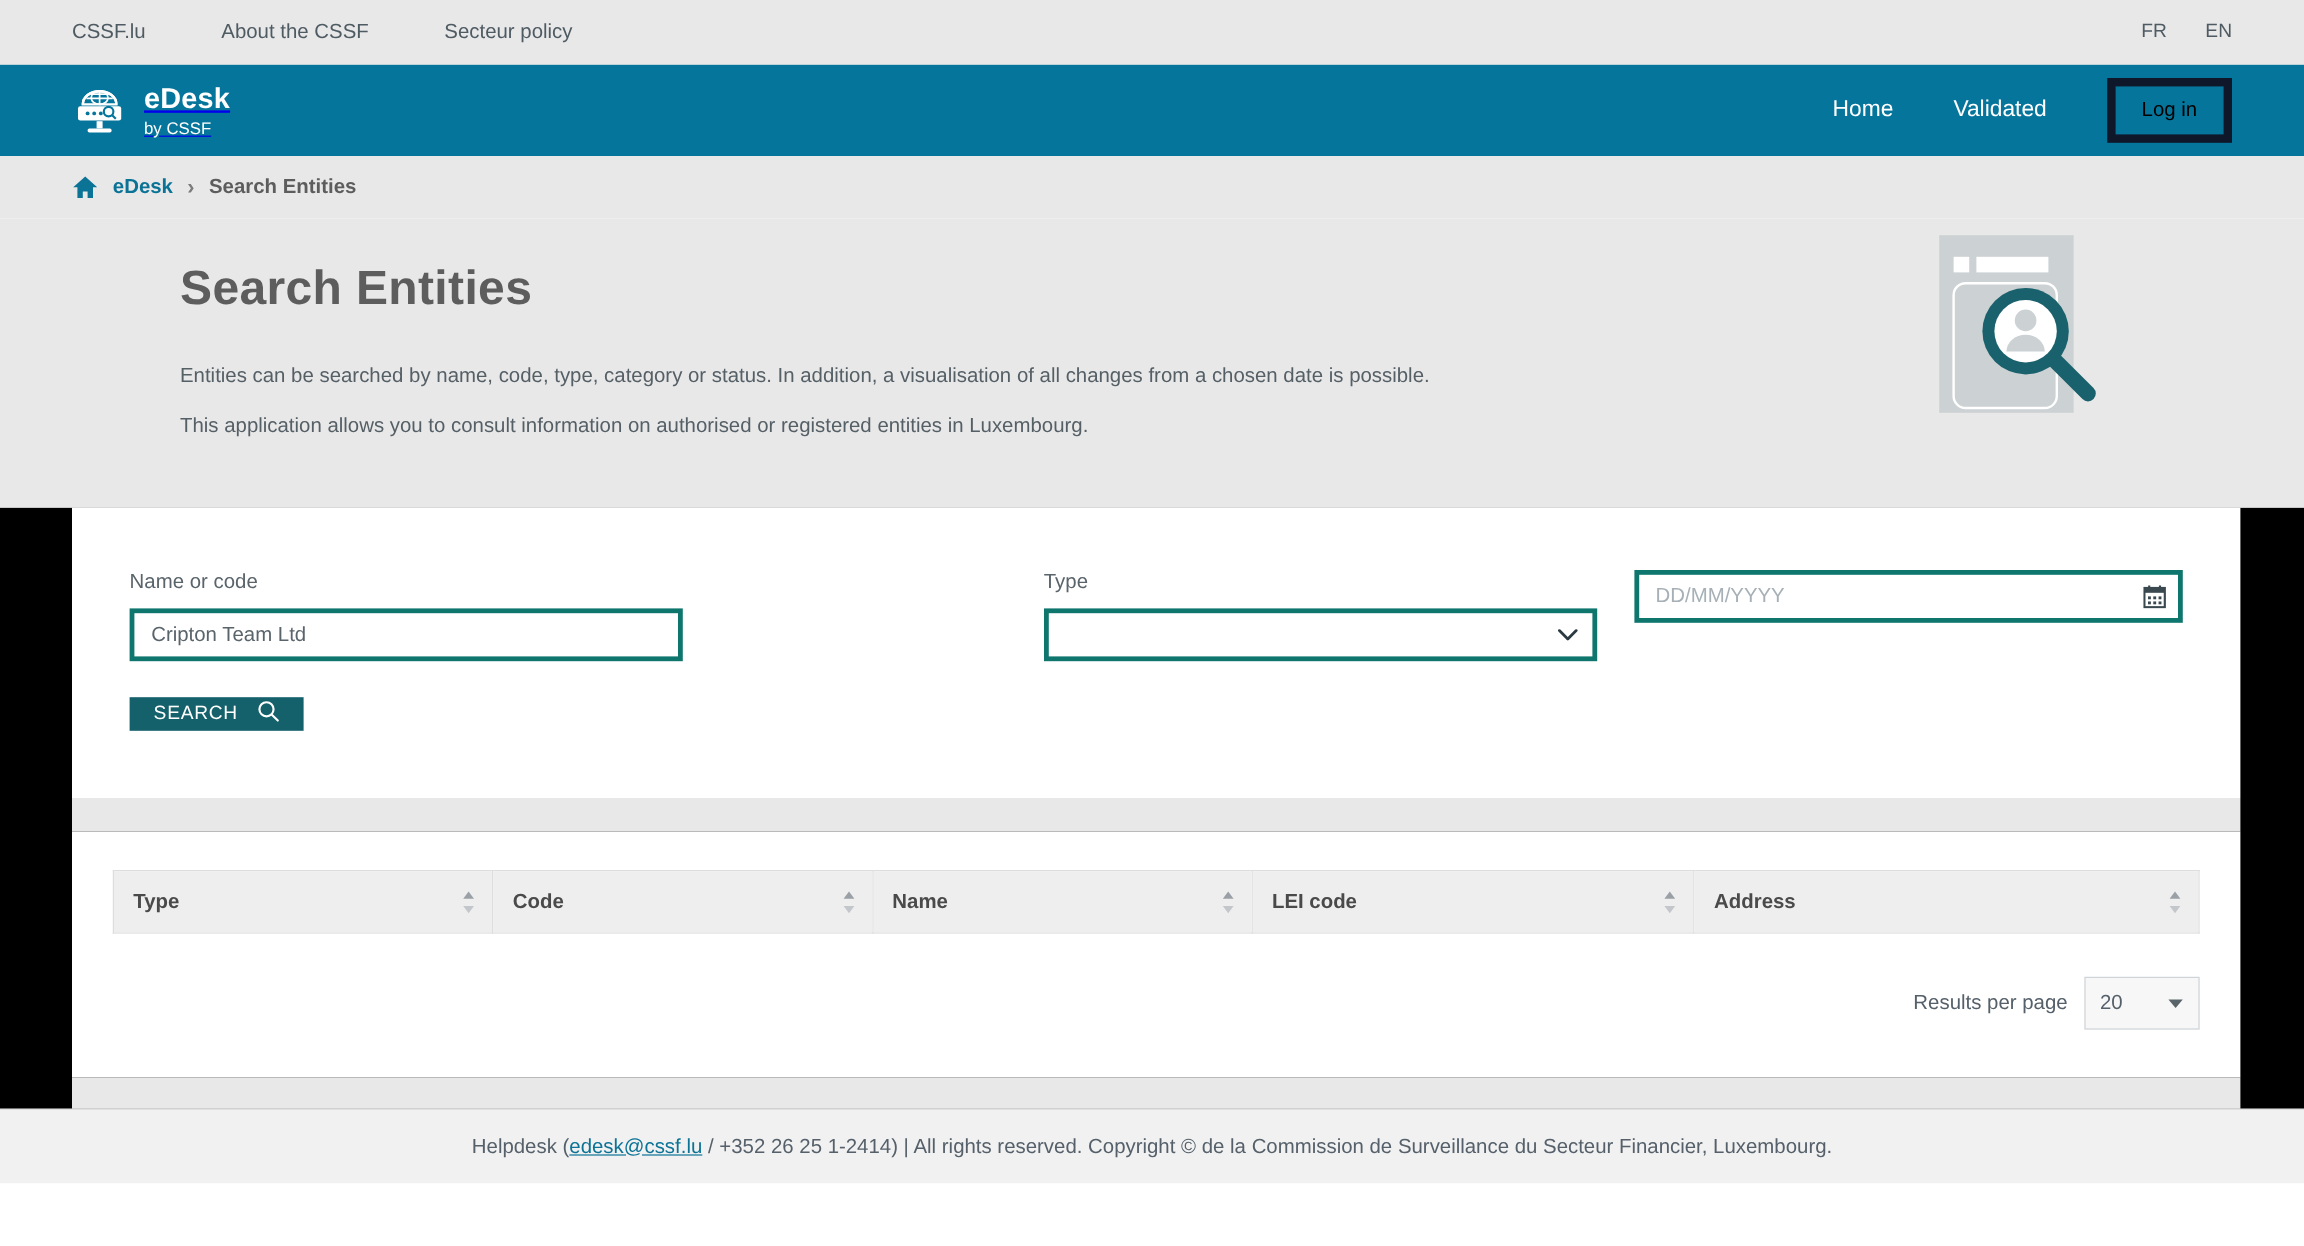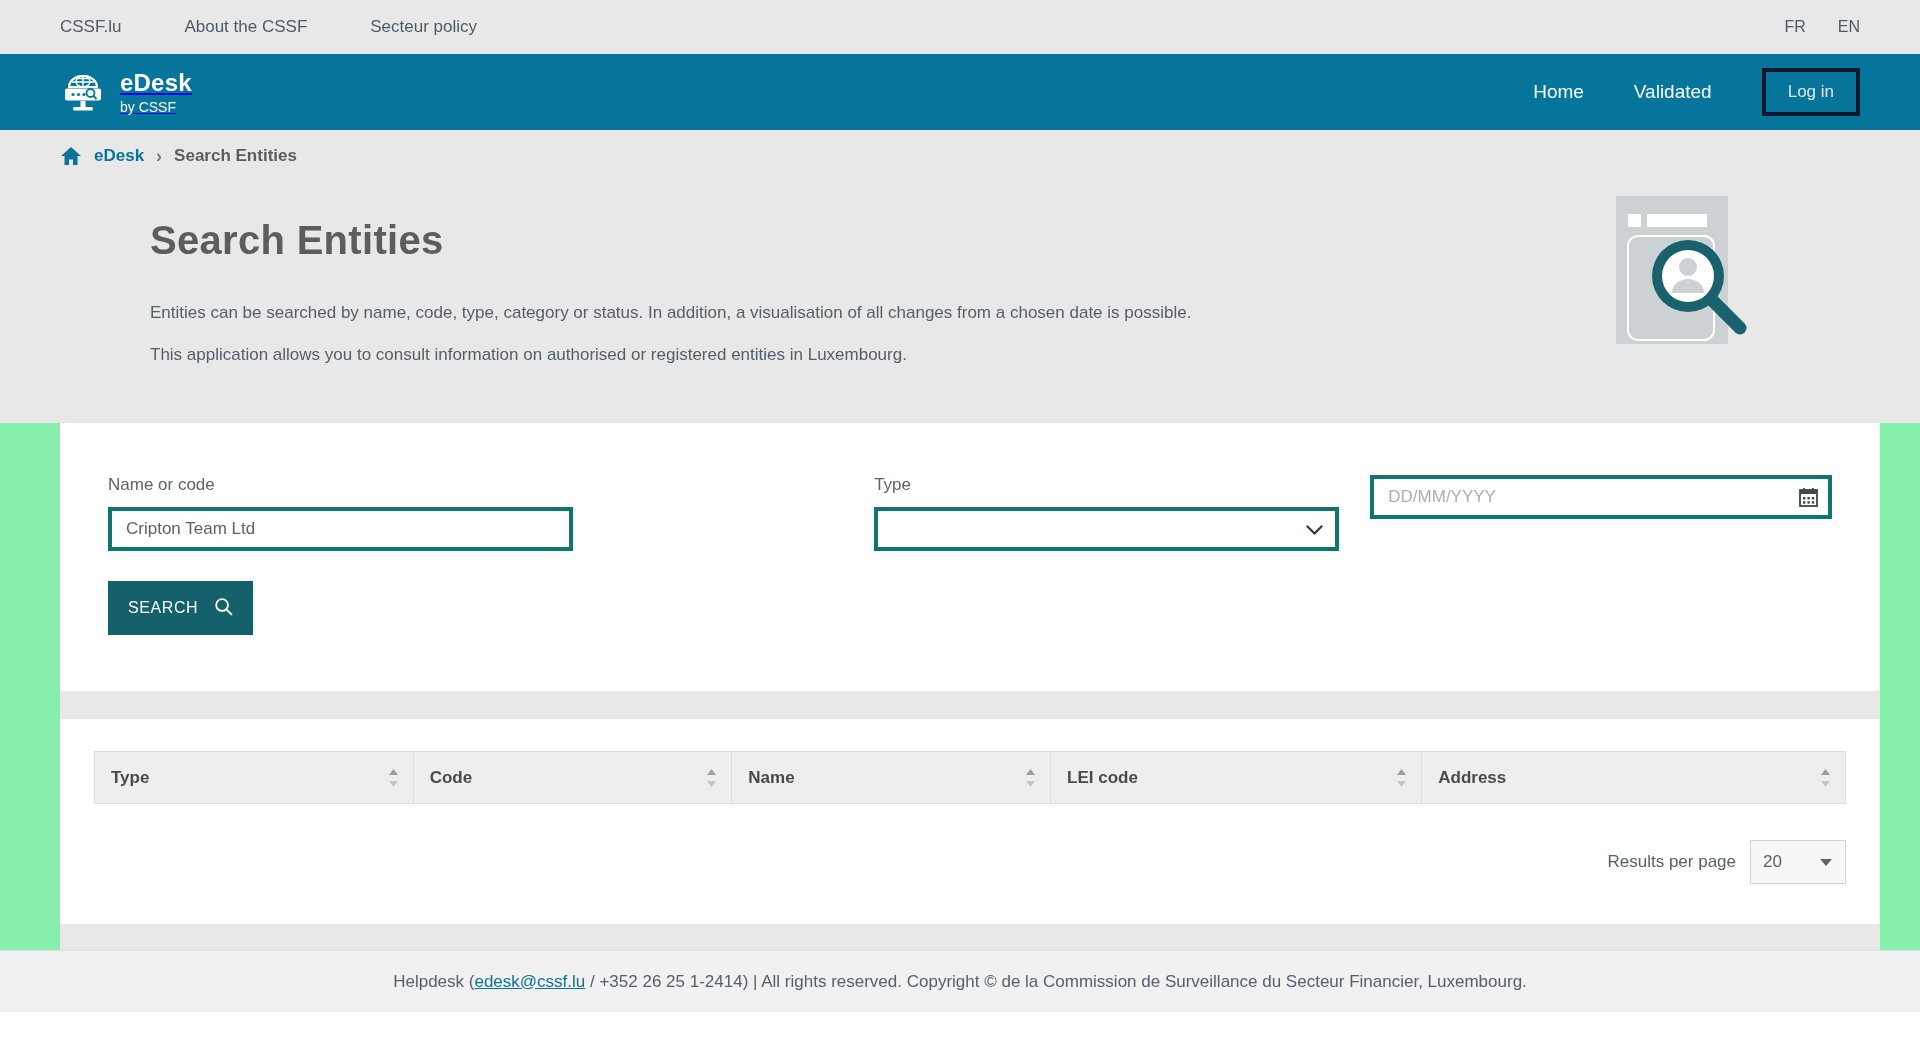--- a/index.html
+++ b/index.html
@@ -37,21 +37,21 @@
   .brand-text { display:flex; flex-direction:column; line-height:1; }
   .brand-title {
     color:#fff; font-size:24px; font-weight:bold; letter-spacing:.2px;
   }
   .brand-sub { color:#fff; font-size:14px; margin-top:5px; }
   .header-spacer { flex:1; }
   .nav { display:flex; align-items:center; gap:50px; }
   .nav a { color:#fff; text-decoration:none; font-size:19px; }
   .login-btn {
     margin-left:50px;
-    border:4px solid #0f172a; color:#e5e5e5;
+    border:7px solid #0f172a; color:#000000;
     background:transparent;
     font-size:17px;
     padding:10px 22px;
     font-family:inherit;
     cursor:pointer;
   }
 
   
   .breadcrumb {
     background:#e8e8e8;
@@ -81,21 +81,21 @@
     margin:0 0 22px 90px;
     font-size:17px; color:#555f66;
   }
   .hero-p:last-child { margin-bottom:0; }
   .hero-illus {
     position:absolute; right:170px; top:12px;
     width:136px; height:152px;
   }
 
   
-  .page-body { background:#86efac; padding:0 40px 0 60px; }
+  .page-body { background:#000000; padding:0 53px 0 60px; }
   .card {
     background:#ffffff;
     padding:32px 48px 46px 48px;
   }
   .card.searchcard { padding:52px 48px 56px 48px; }
   .form-row { display:flex; gap:0; }
   .field { position:relative; }
   .field.f1 { width:545px; }
   .field.f2 { width:545px; margin-left:301px; }
   .field.f3 { width:541px; margin-left:31px; }
@@ -120,21 +120,21 @@
   }
   .cal-icon {
     position:absolute; right:14px; top:12px;
     width:19px; height:20px;
   }
   .search-btn {
     margin-top:30px;
     background:#14606b; color:#fff;
     border:none; font-family:inherit;
     font-size:16px; letter-spacing:.6px;
-    height:54px; padding:0 20px;
+    height:28px; padding:0 20px;
     display:inline-flex; align-items:center; gap:16px;
     cursor:pointer;
   }
 
   .gap { height:28px; background:#e8e8e8; }
 
   
   .results-card { background:#fff; padding:32px 34px 40px 34px; }
   table.results { width:100%; border-collapse:collapse; table-layout:fixed; }
   table.results th {

